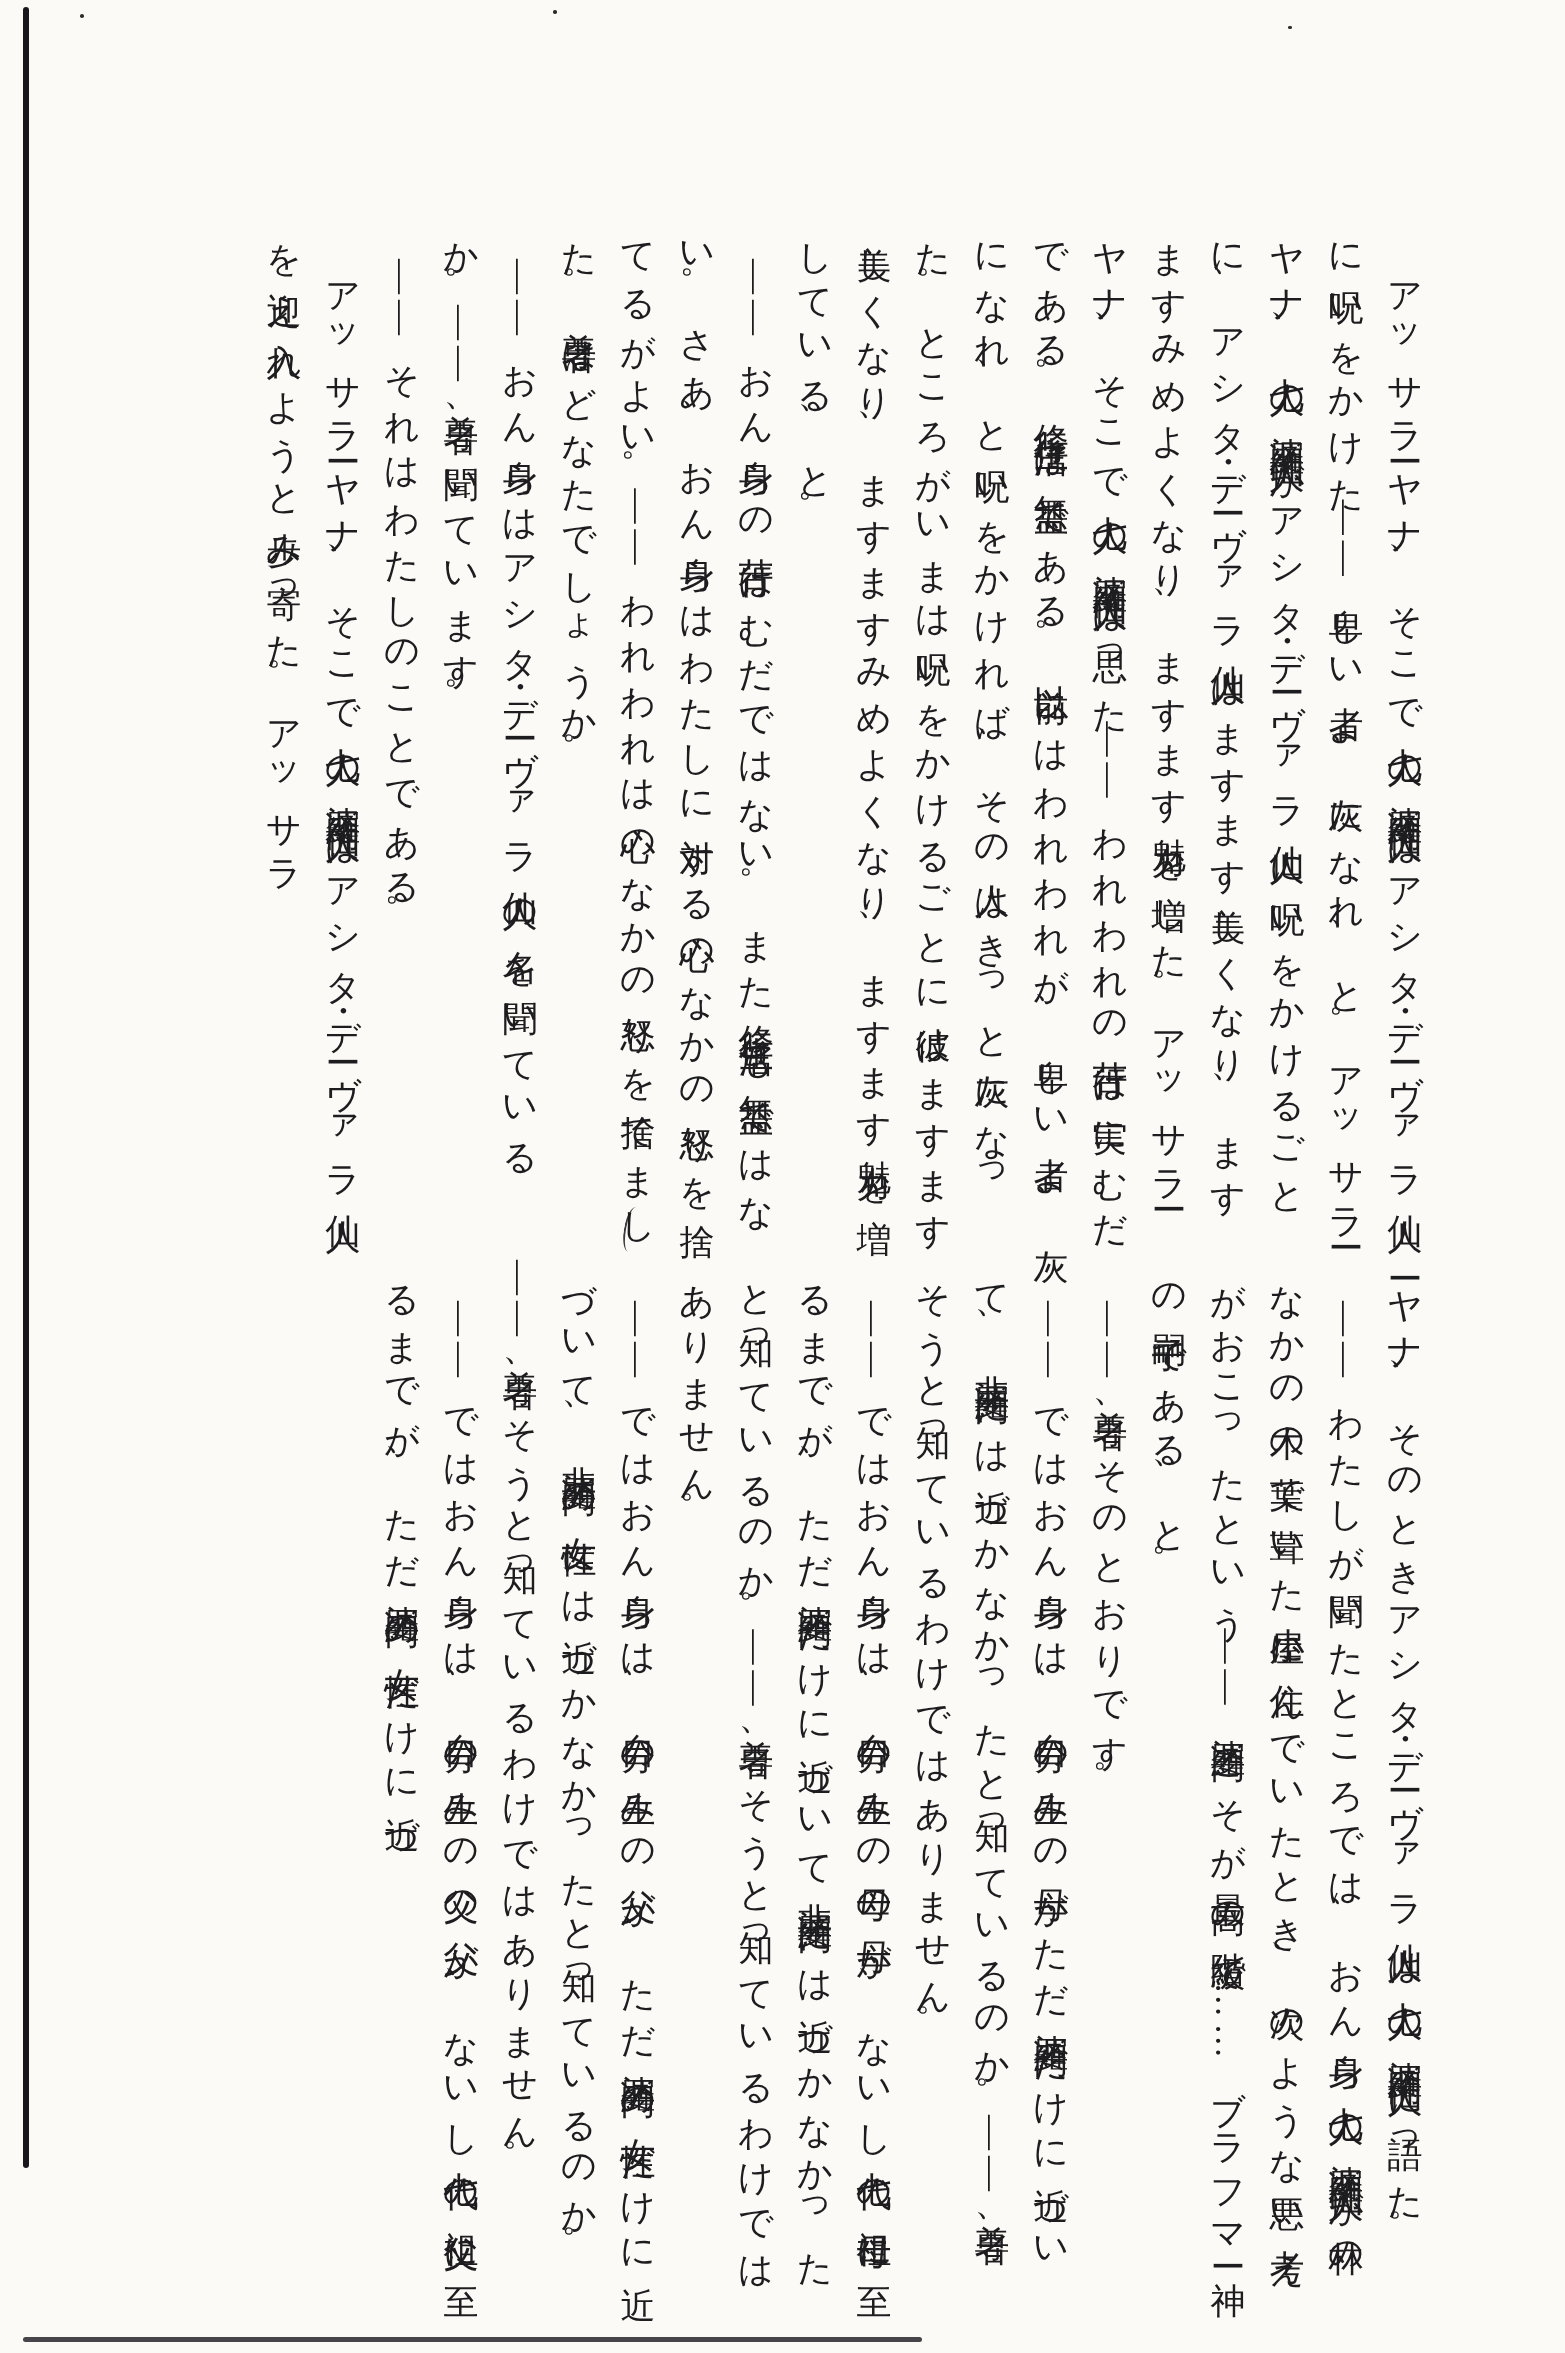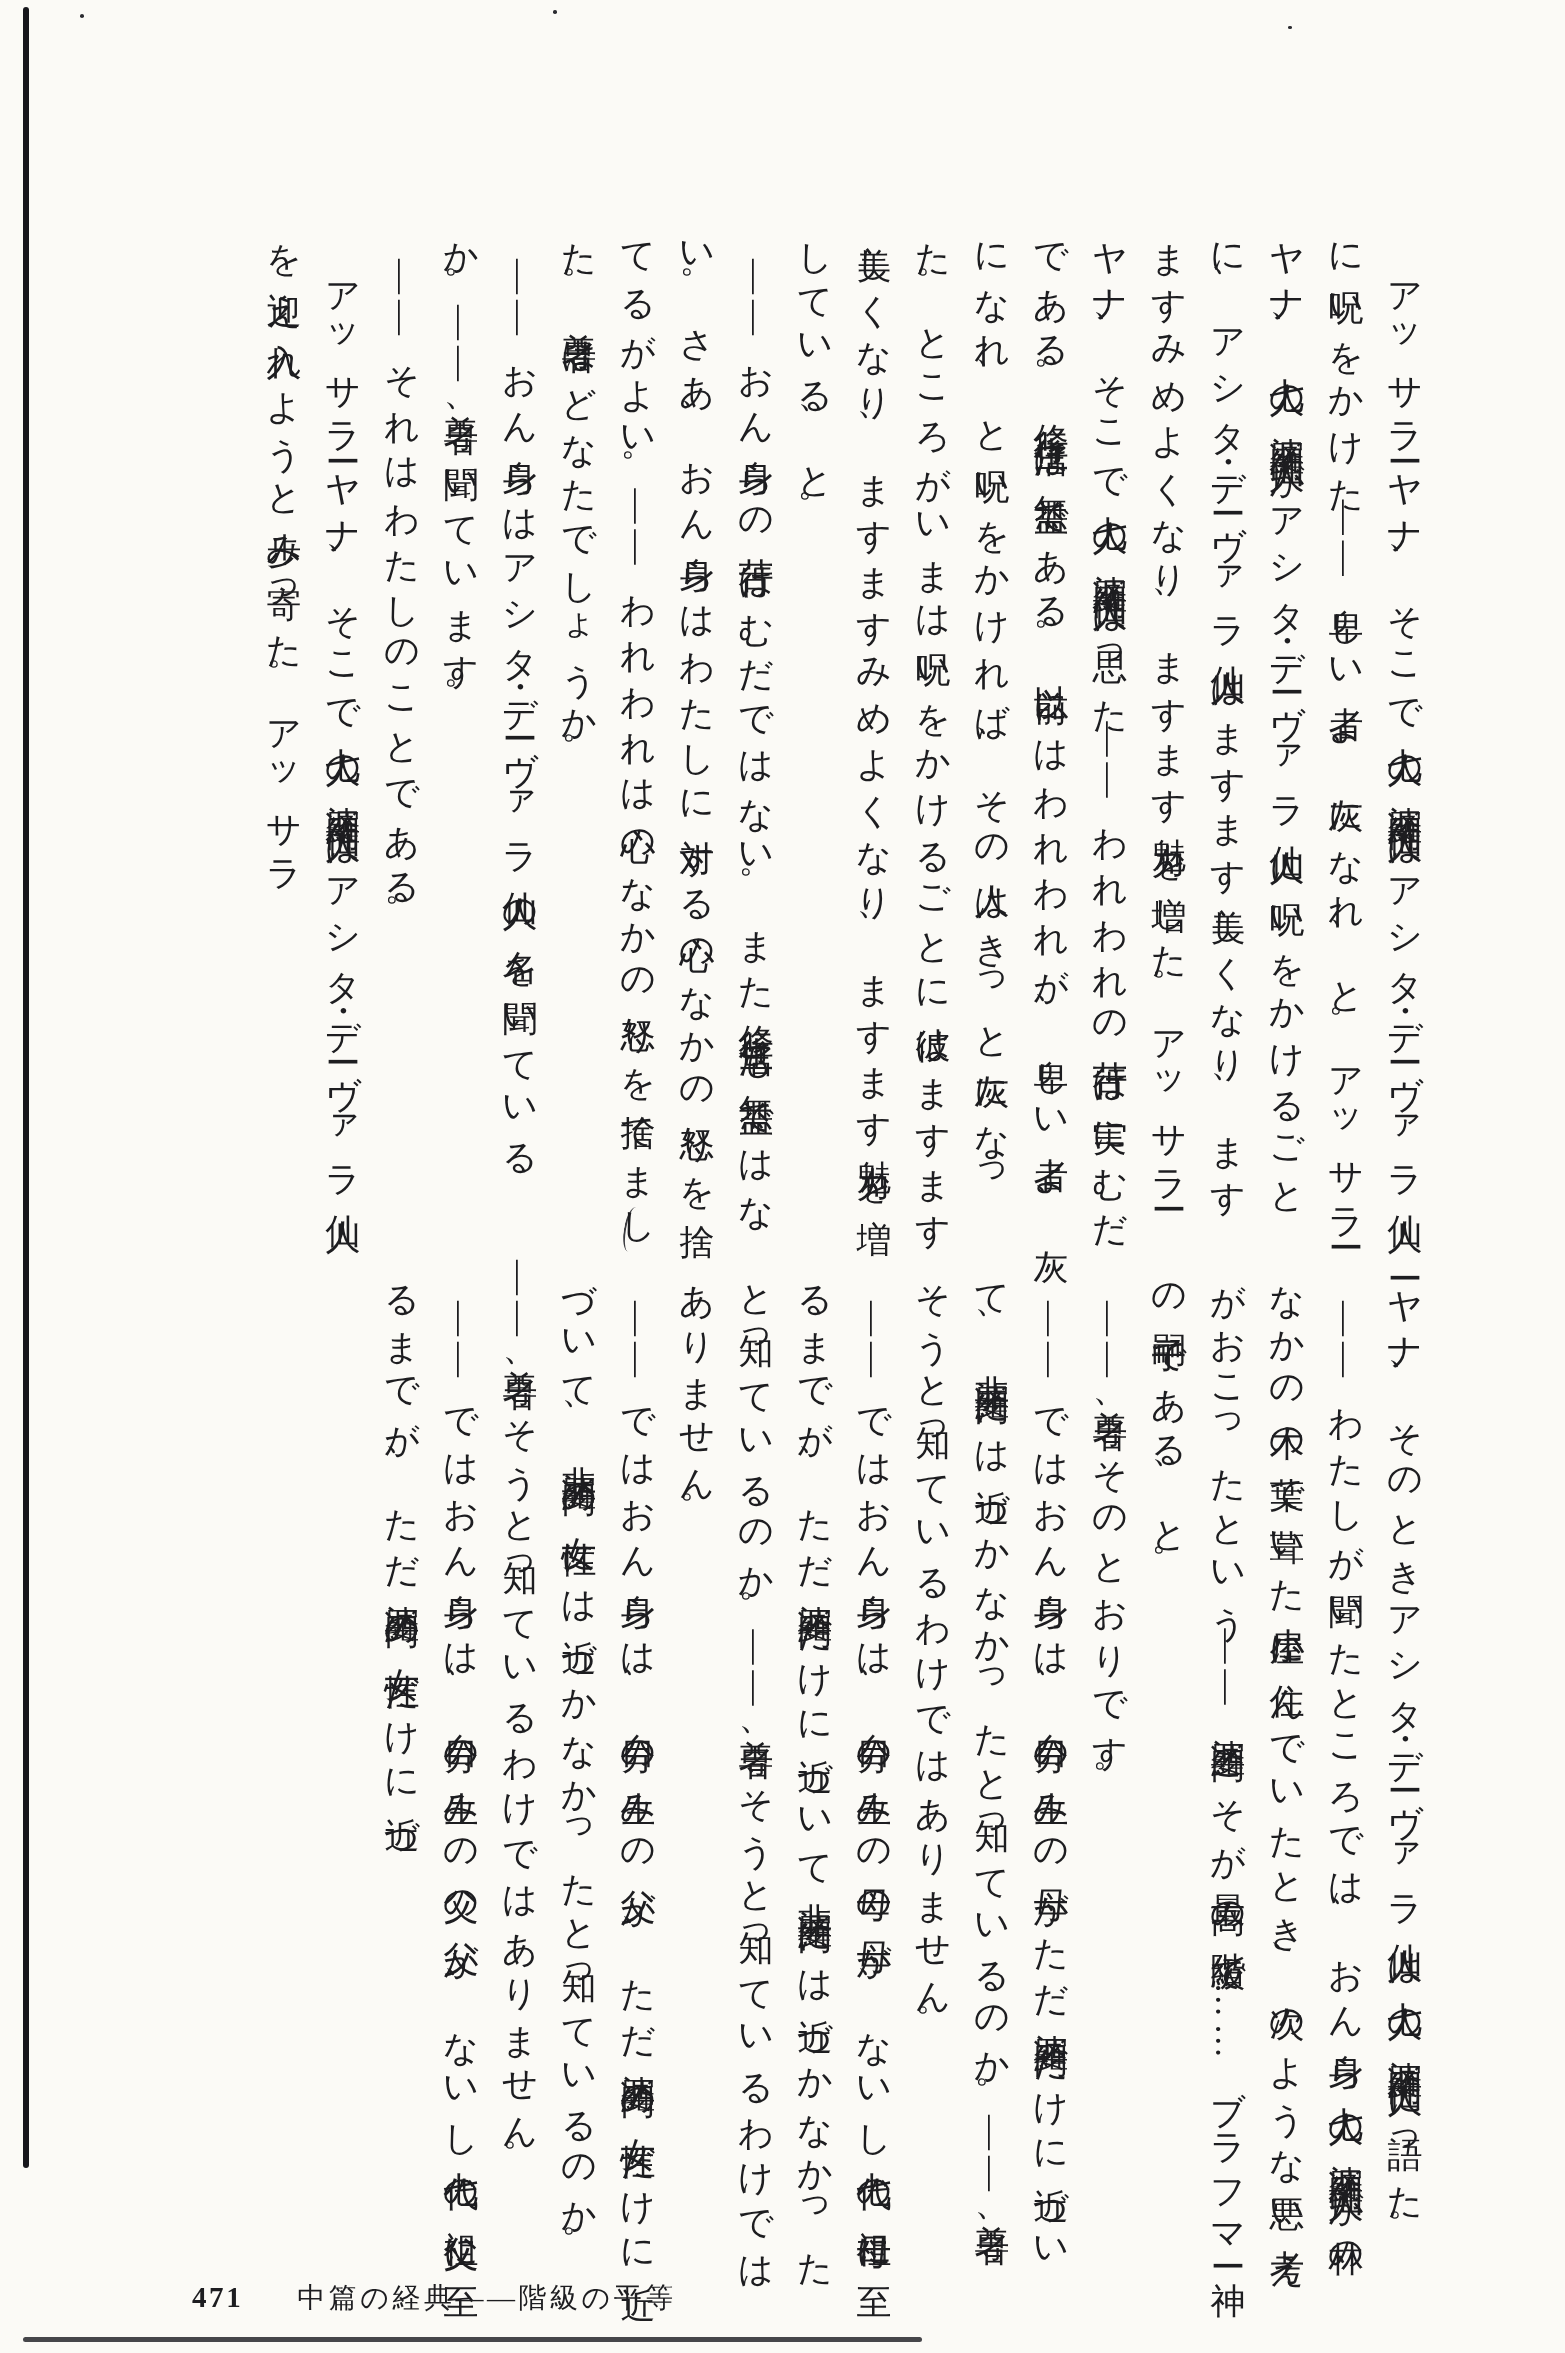--- a/index.html
+++ b/index.html
@@ -104,18 +104,15 @@
   <section class="text-block lower">
     <p class="para">ーヤナ、そのときアシタ・デーヴァラ仙人は七人の婆羅門仙人に語った。</p>
     <p class="para indent">——わたしが聞いたところでは、おん身ら七人の婆羅門仙人が林のなかの木の葉で葺いた小屋に住んでいたとき、次のような悪い考えがおこったという——婆羅門こそが最高の階級で……ブラフマー神の嗣子である、と。</p>
     <p class="para indent">——尊者、そのとおりです。</p>
     <p class="para indent">——ではおん身らは、自分の生みの母がただ婆羅門だけに近づいて、非婆羅門には近づかなかったと知っているのか。——尊者、そうと知っているわけではありません。</p>
     <p class="para indent">——ではおん身らは、自分の生みの母の母が、ないし七代の祖母に至るまでが、ただ婆羅門だけに近づいて非婆羅門には近づかなかったと知っているのか。——尊者、そうと知っているわけではありません。</p>
     <p class="para indent">——ではおん身らは、自分の生みの父が、ただ婆羅門の女性だけに近づいて、非婆羅門の女性には近づかなかったと知っているのか。——尊者、そうと知っているわけではありません。</p>
     <p class="para indent">——ではおん身らは、自分の生みの父の父が、ないし七代の祖父に至るまでが、ただ婆羅門の女性だけに近づ</p>
   </section>
 
-  <footer class="footer">
-    <span class="page-number">471</span><span class="running-title">中篇の経典——階級の平等</span>
-  </footer>
 
 </div>
 
 
 </body></html>

